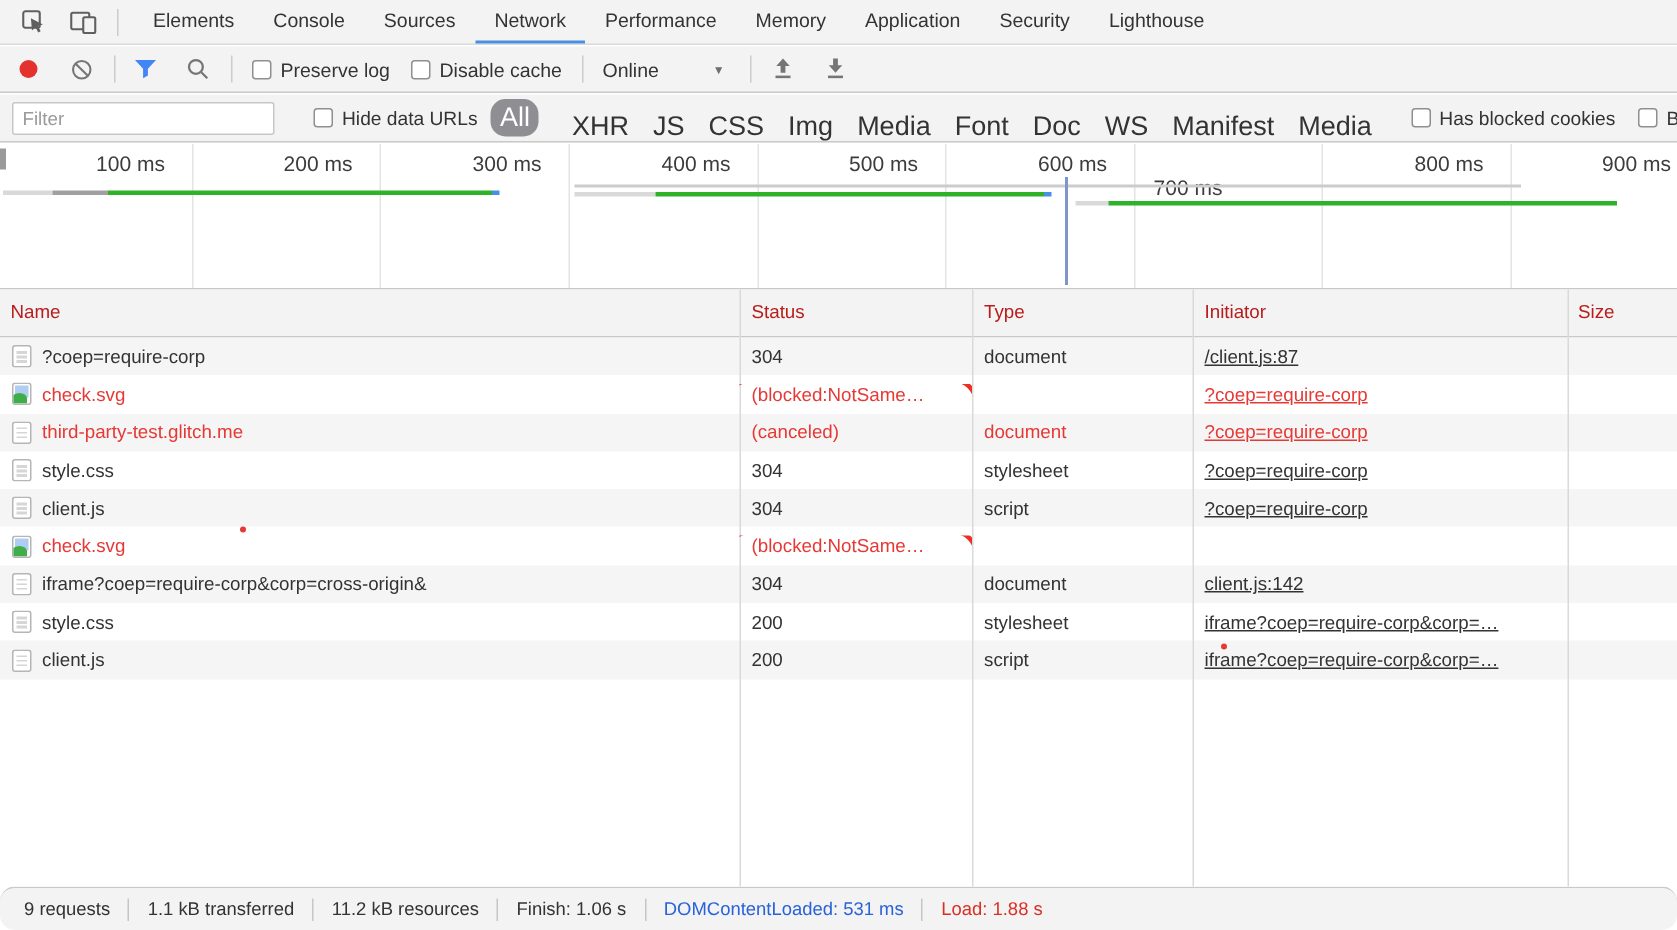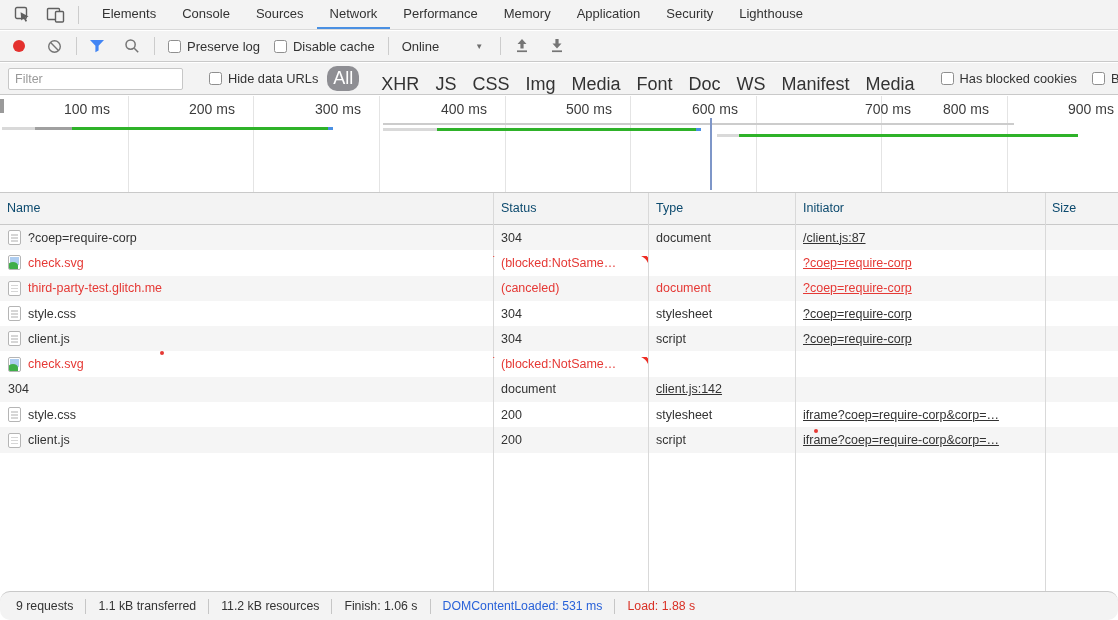--- a/index.html
+++ b/index.html
@@ -33,21 +33,21 @@
   
   #overview{position:absolute;top:96px;left:0;width:100%;height:96px;background:#fff;overflow:hidden;}
   .ovgrid{position:absolute;top:0;bottom:0;width:1px;background:#e4e4e4;}
   .ovtick{position:absolute;top:5px;width:72px;text-align:center;font-size:14px;color:#3c3c3c;}
   .ovbar{position:absolute;}
   
   #nettable{position:absolute;top:192px;left:0;width:100%;height:399px;background:#fff;
             border-top:1px solid #c9c9c9;box-sizing:border-box;}
   #thead{position:absolute;top:0;left:0;width:100%;height:32px;background:#f3f3f3;
          border-bottom:1px solid #c9c9c9;box-sizing:border-box;}
-  .hcell{position:absolute;top:0;line-height:31px;font-size:12.5px;color:#0c4a6e;}
+  .hcell{position:absolute;top:0;line-height:31px;font-size:12.5px;color:#b91c1c;}
   .colsep{position:absolute;top:0;width:1px;height:398px;background:#d9d9d9;pointer-events:none;z-index:4;}
   #rows{position:absolute;top:32px;left:0;width:100%;}
   .nrow{position:relative;height:25.3px;display:grid;grid-template-columns:493px 155px 147px 250px 1fr;
         align-items:center;font-size:12.5px;color:#333;}
   .nrow:nth-child(odd){background:#f5f5f5;}
   .nrow.err{color:#e53935;}
   .ncell{overflow:hidden;white-space:nowrap;}
   .c-name{display:flex;align-items:center;gap:7px;padding-left:8px;}
   .c-status,.c-type,.c-init{padding-left:8px;position:relative;}
   .ilink{text-decoration:underline;}
@@ -196,21 +196,21 @@
       <div class="ovtick" style="left: 176px;">200 ms</div>
       <div class="ovgrid" style="left: 379px;"></div>
       <div class="ovtick" style="left: 302px;">300 ms</div>
       <div class="ovgrid" style="left: 505px;"></div>
       <div class="ovtick" style="left: 428px;">400 ms</div>
       <div class="ovgrid" style="left: 630px;"></div>
       <div class="ovtick" style="left: 553px;">500 ms</div>
       <div class="ovgrid" style="left: 756px;"></div>
       <div class="ovtick" style="left: 679px;">600 ms</div>
       <div class="ovgrid" style="left: 881px;"></div>
-      <div class="ovtick" style="left: 852px;">700 ms</div>
+      <div class="ovtick" style="left: 756px; margin-top: 16px;">700 ms</div>
       <div class="ovgrid" style="left: 1007px;"></div>
       <div class="ovtick" style="left: 930px;">800 ms</div>
       <div class="ovtick" style="left: 1055px;">900 ms</div>
       <div class="ovbar" style="left: 0px; top: 3px; width: 4px; height: 14px; background: rgb(154, 154, 154);"></div>
       <div class="ovbar" style="left: 2px; top: 31px; width: 33px; height: 3px; background: rgb(217, 217, 217);"></div>
       <div class="ovbar" style="left: 35px; top: 31px; width: 37px; height: 3px; background: rgb(160, 160, 160);"></div>
       <div class="ovbar" style="left: 72px; top: 31px; width: 256px; height: 3px; background: rgb(46, 178, 41);"></div>
       <div class="ovbar" style="left: 328px; top: 31px; width: 5px; height: 3px; background: rgb(74, 144, 226);"></div>
       <div class="ovbar" style="left: 383px; top: 27px; width: 631px; height: 2px; background: rgb(204, 204, 204);"></div>
       <div class="ovbar" style="left: 383px; top: 32px; width: 54px; height: 3px; background: rgb(217, 217, 217);"></div>
@@ -283,20 +283,24 @@
         <div class="nrow err">
     <div class="ncell c-name">
             <span class="ficon img"></span>
             <span class="ntext">check.svg</span>
           </div>
     <div class="ncell c-status circ"><span>(blocked:NotSame…</span></div>
     <div class="ncell c-type"></div>
     <div class="ncell c-size"></div>
   </div>
         <div class="nrow">
+    <div class="ncell c-name">
+            <span class="ficon doc"></span>
+            <span class="ntext">iframe?coep=require-corp&amp;corp=cross-origin&amp;</span>
+          </div>
     <div class="ncell c-status"><span>304</span></div>
     <div class="ncell c-type">document</div>
     <div class="ncell c-init"><span class="ilink">client.js:142</span></div>
     <div class="ncell c-size"></div>
   </div>
         <div class="nrow">
     <div class="ncell c-name">
             <span class="ficon doc"></span>
             <span class="ntext">style.css</span>
           </div>

